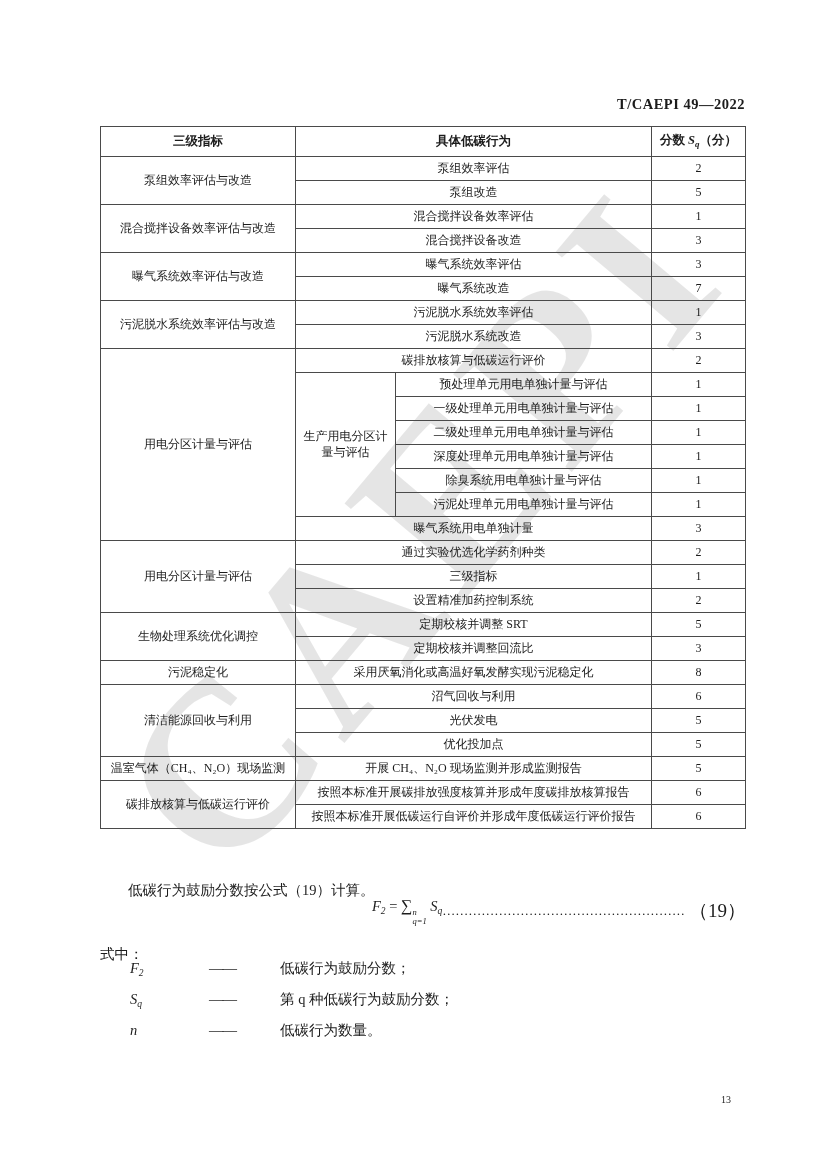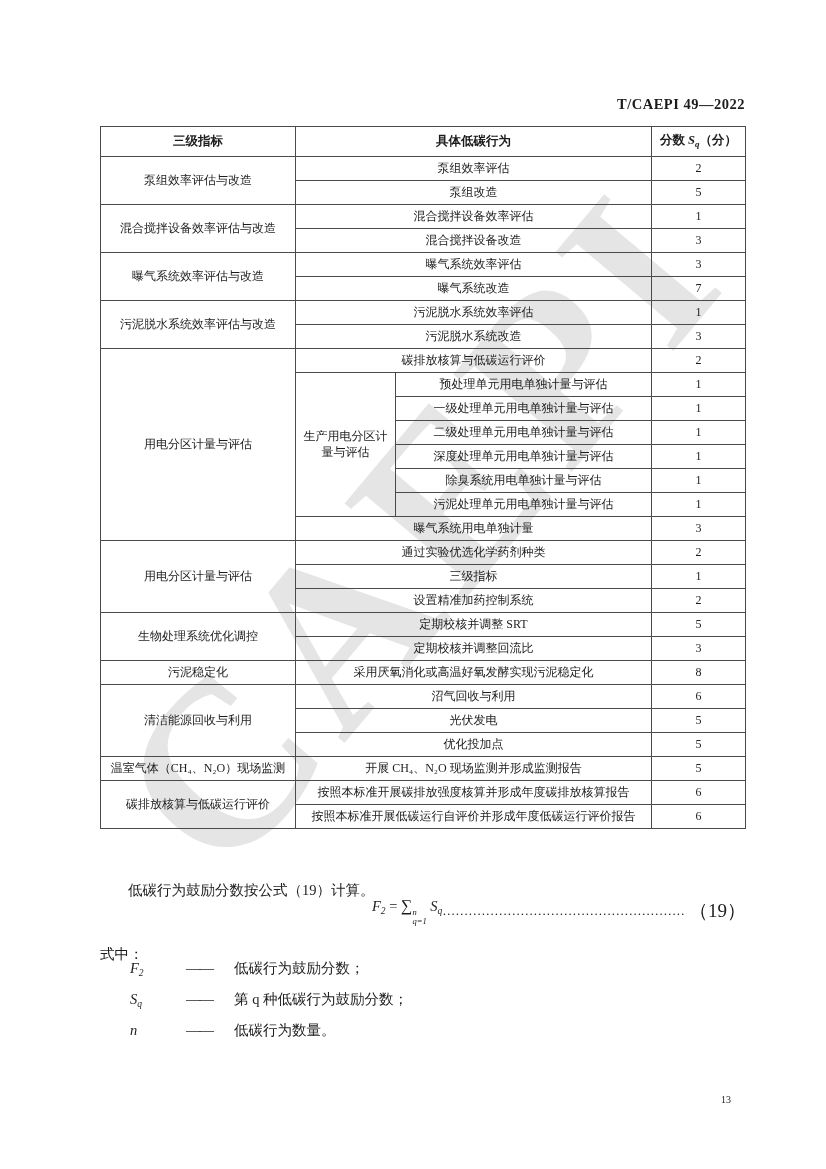--- a/index.html
+++ b/index.html
@@ -41,21 +41,21 @@
   .formula{font-size:14.5px;white-space:nowrap;}
   .fvar{font-style:italic;}
   .fsub{font-style:italic;font-size:9.5px;vertical-align:-3px;}
   .sigma{font-size:16px;}
   .limits{display:inline-flex;flex-direction:column;vertical-align:-4px;
           font-size:8.5px;line-height:1.05;font-style:italic;text-align:left;}
   .dots-leader{flex:1 1 auto;overflow:hidden;white-space:nowrap;font-size:13px;letter-spacing:0;}
   .eqno{flex:0 0 auto;font-size:19px;padding-left:4px;}
   .where-label{position:absolute;left:100px;top:930px;font-size:14.5px;z-index:1;}
   .defs{position:absolute;left:130px;top:953px;z-index:1;}
-  .def-row{display:flex;align-items:center;height:31px;font-size:14.5px;}
+  .def-row{display:flex;align-items:center;height:31px;font-size:14.5px;gap:23px;}
   .def-sym{width:56px;font-style:italic;}
   .def-dash{width:48px;letter-spacing:-1px;}
   .page-num{position:absolute;top:1094px;right:95px;font-size:10px;z-index:1;}
 </style>
 </head>
 <body>
 
 <div class="page">
 
   <div class="watermark">CAEPI</div>

